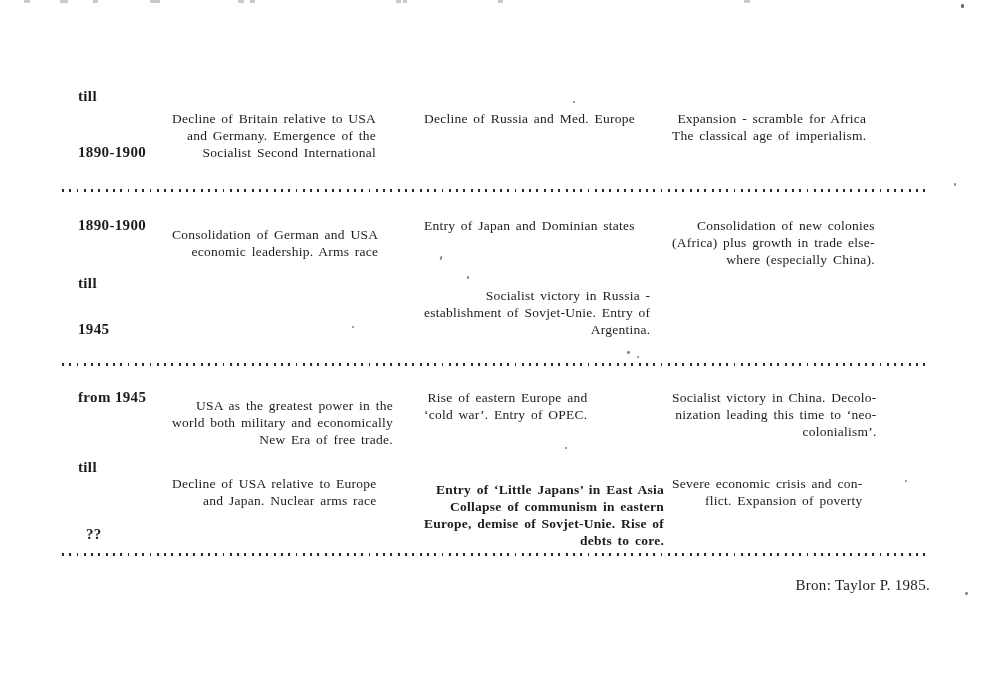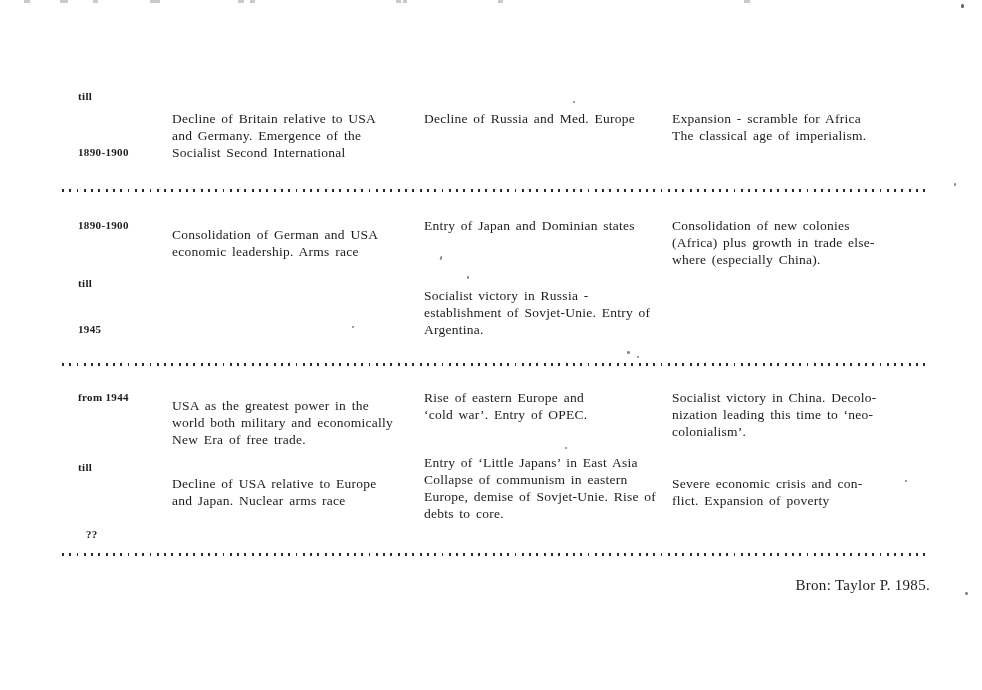--- a/index.html
+++ b/index.html
@@ -6,25 +6,25 @@
   .page {
     position:relative; width:982px; height:690px;
     background:#ffffff; overflow:hidden;
     font-family:"Liberation Serif","DejaVu Serif",serif;
     color:#1c1c1c;
   }
   .cell {
     position:absolute;
     font-size:13.5px; line-height:17px;
     white-space:pre;
-    letter-spacing:0.25px; word-spacing:2px;
+    letter-spacing:0.25px; word-spacing:2px;text-align:right;
   }
   .plabel {
     position:absolute;
-    font-weight:bold; font-size:11px; line-height:17px;
+    font-weight:bold; font-size:15px; line-height:17px;
     letter-spacing:0.35px; white-space:pre;
   }
   .rule {
     position:absolute; left:62px; width:869px; height:4px;
     background-image:repeating-linear-gradient(to right,#2b2b2b 0 1.8px,transparent 1.8px 7.3px);
     background-repeat:repeat-x; background-size:100% 3px; background-position:0 1px;
   }
   .source {
     position:absolute; top:577px; right:52px;
     font-size:15px; letter-spacing:0.3px; white-space:pre;
@@ -70,33 +70,33 @@
 (Africa) plus growth in trade else-
 where (especially China).</div>
   <div class="plabel" style="left:78px;top:275px;">till</div>
   <div class="cell" style="left:424px;top:287px;">Socialist victory in Russia -
 establishment of Sovjet-Unie. Entry of
 Argentina.</div>
   <div class="plabel" style="left:78px;top:321px;">1945</div>
 
   <div class="rule" style="top:362px;"></div>
 
-  <div class="plabel" style="left:78px;top:389px;">from 1944</div>
+  <div class="plabel" style="left:78px;top:389px;">from 1945</div>
   <div class="cell" style="left:172px;top:389px;margin-top:8px;">USA as the greatest power in the
 world both military and economically
 New Era of free trade.</div>
   <div class="cell" style="left:424px;top:389px;">Rise of eastern Europe and
 ‘cold war’. Entry of OPEC.</div>
   <div class="cell" style="left:672px;top:389px;">Socialist victory in China. Decolo-
 nization leading this time to ‘neo-
 colonialism’.</div>
   <div class="plabel" style="left:78px;top:459px;">till</div>
   <div class="cell" style="left:172px;top:475px;">Decline of USA relative to Europe
 and Japan. Nuclear arms race</div>
-  <div class="cell" style="left:424px;top:454px;">Entry of ‘Little Japans’ in East Asia
+  <div class="cell" style="left:424px;top:481px;font-weight:bold;">Entry of ‘Little Japans’ in East Asia
 Collapse of communism in eastern
 Europe, demise of Sovjet-Unie. Rise of
 debts to core.</div>
   <div class="cell" style="left:672px;top:475px;">Severe economic crisis and con-
 flict. Expansion of poverty</div>
   <div class="plabel" style="left:86px;top:526px;">??</div>
 
   <div class="rule" style="top:552px;"></div>
 
   <div class="source">Bron: Taylor P. 1985.</div>

